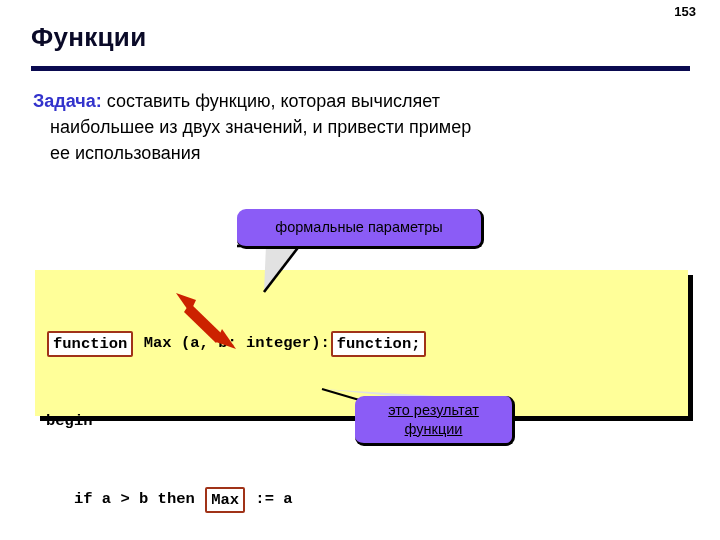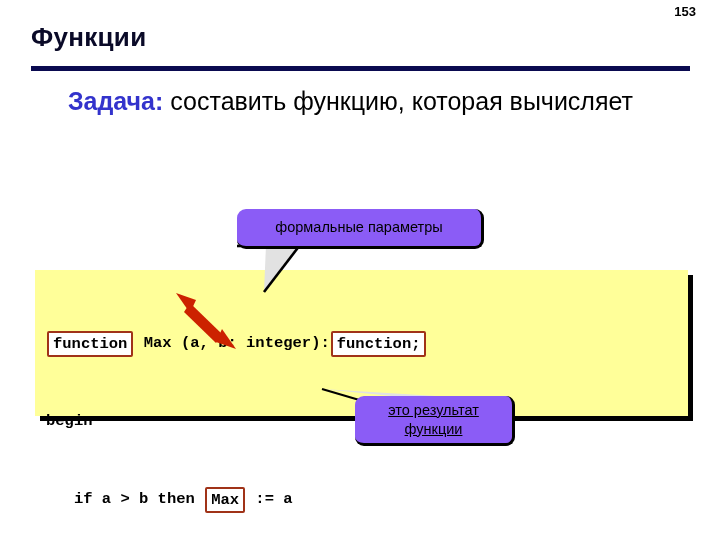--- a/index.html
+++ b/index.html
@@ -51,24 +51,23 @@
     height: 5px;
     background: #0a0a50;
   }
 
   
   .task-block {
     position: absolute;
     left: 33px;
     top: 88px;
     width: 600px;
-    font-size: 25px;
+    font-size: 18px;
     line-height: 26px;
     color: #000000;
-    text-align: right;
   }
   .task-block .lead {
     color: #3333cc;
     font-weight: bold;
   }
   .task-block .task-line2,
   .task-block .task-line3 {
     display: block;
     padding-left: 17px;
   }
@@ -164,20 +163,22 @@
 
 <div class="slide">
 
   <div class="page-number">153</div>
 
   <div class="slide-title">Функции</div>
   <div class="title-rule"></div>
 
   <div class="task-block">
     <span class="lead">Задача:</span><span> составить функцию, которая вычисляет</span>
+    <span class="task-line2">наибольшее из двух значений, и привести пример</span>
+    <span class="task-line3">ее использования</span>
   </div>
 
 
   <div class="code-panel"></div>
 
   <div class="code">
     <div class="code-line"><span class="boxed">function</span><span> Max (a, b: integer):</span><span class="boxed">function;</span></div>
     <div class="code-line"><span>begin</span></div>
     <div class="code-line"><span>   if a &gt; b then </span><span class="boxed">Max</span><span> := a</span></div>
     

